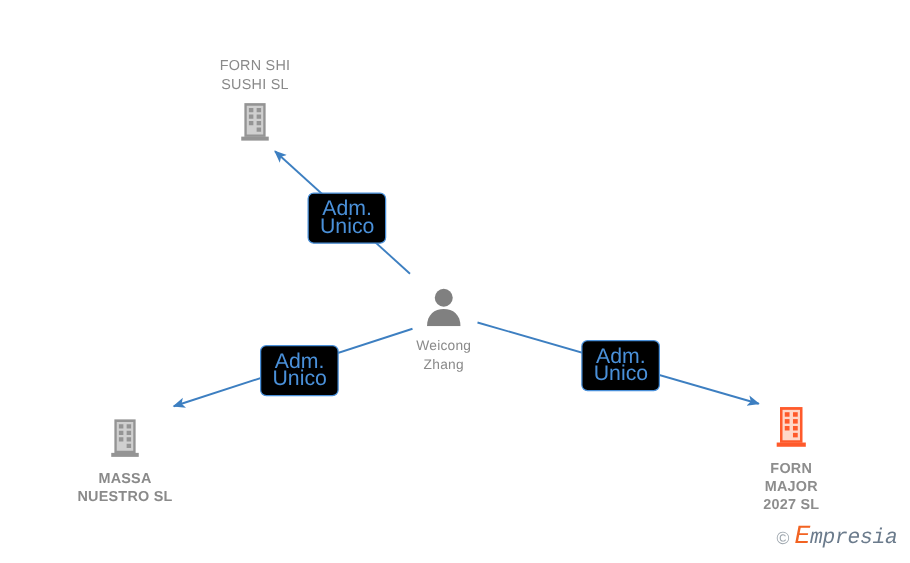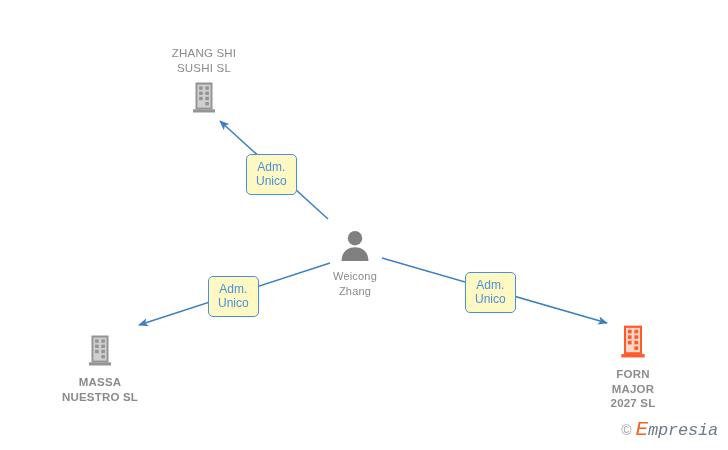--- a/index.html
+++ b/index.html
@@ -56,25 +56,25 @@
   .node-icon {
     display: block;
   }
   .node.icon-top .node-label { margin-top: 4px; }
   .node.icon-bottom .node-label { margin-bottom: 5px; }
 
   
   .edge-label {
     position: absolute;
     box-sizing: border-box;
-    background: #fef9c3;
+    background: #000000;
     border: 1.4px solid #4A90D9;
     border-radius: 5px;
     color: #4A90D9;
-    font-size: 12px;
+    font-size: 17px;
     line-height: 14px;
     padding: 5px 9px 6px 9px;
     text-align: center;
     white-space: pre-line;
     z-index: 5;
   }
 
   
   #watermark {
     position: absolute;
@@ -115,21 +115,21 @@
     </defs>
 
     <line x1="328" y1="219" x2="220" y2="121" stroke="#3D7FC1" stroke-width="1.5" marker-end="url(#arrow-head)"></line>
 
     <line x1="330" y1="263" x2="139" y2="325" stroke="#3D7FC1" stroke-width="1.5" marker-end="url(#arrow-head)"></line>
 
     <line x1="382" y1="258" x2="607" y2="323" stroke="#3D7FC1" stroke-width="1.5" marker-end="url(#arrow-head)"></line>
   </svg>
 
   <div class="node icon-bottom" style="left:204px; top:46px;">
-    <div class="node-label">ZHANG SHI
+    <div class="node-label">FORN SHI
 SUSHI  SL</div>
     <span class="node-icon">
       <svg width="30" height="34" viewBox="0 0 30 34" aria-hidden="true">
         <rect x="6.5" y="2.5" width="17" height="27" fill="#949494"></rect>
         <rect x="8.4" y="4.6" width="13.2" height="23" fill="#cfcfcf"></rect>
         <g fill="#949494">
           <rect x="10.1" y="6.4" width="3.6" height="3.4"></rect>
           <rect x="16.3" y="6.4" width="3.6" height="3.4"></rect>
           <rect x="10.1" y="11.6" width="3.6" height="3.4"></rect>
           <rect x="16.3" y="11.6" width="3.6" height="3.4"></rect>

